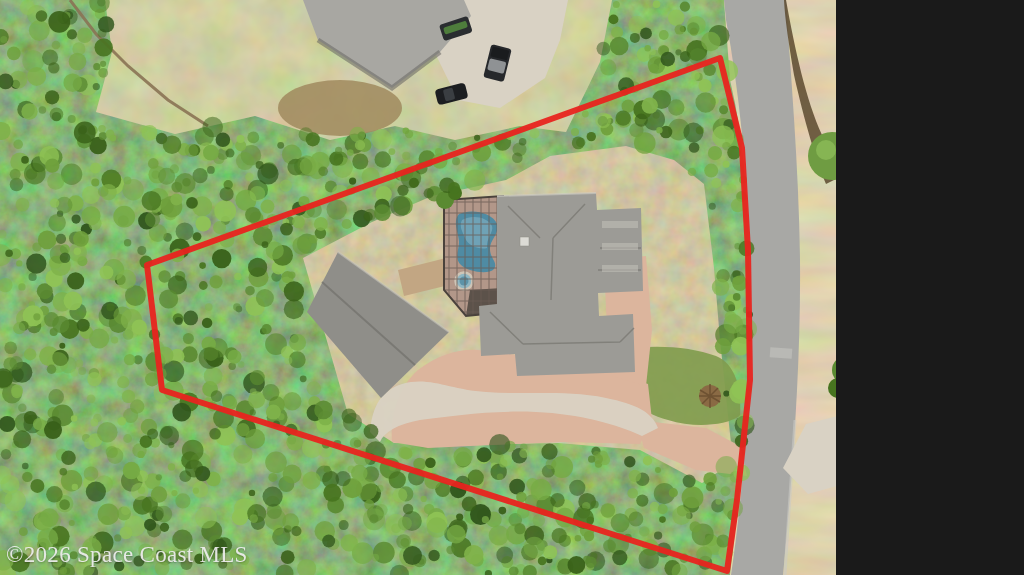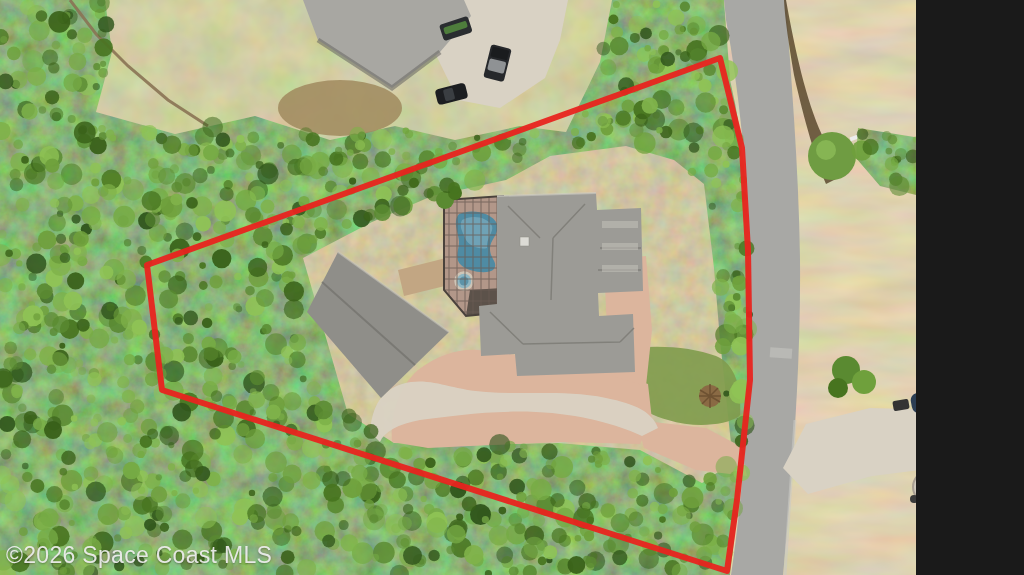--- a/index.html
+++ b/index.html
@@ -1,17 +1,17 @@
 <!DOCTYPE html>
 <html><head>
 <meta charset="utf-8">
 <style>
   html,body{margin:0;padding:0;background:#1a1a1a}
-  .stage{position:relative;width:916px;height:575px;overflow:hidden;
-         font-family:Liberation Sans, sans-serif}
+  .stage{position:relative;width:836px;height:575px;overflow:hidden;
+         font-family:Liberation Serif, serif}
   .stage svg{position:absolute;inset:0;display:block}
   .watermark{position:absolute;left:6px;top:542px;font-size:23px;font-weight:400;
              color:rgba(240,240,240,.92);letter-spacing:.3px;
              text-shadow:0 1px 2px rgba(0,0,0,.3);user-select:none;pointer-events:none}
 </style>
 </head>
 <body>
 
 <div class="stage">
 <svg viewBox="0 0 1024 575" width="1024" height="575">

